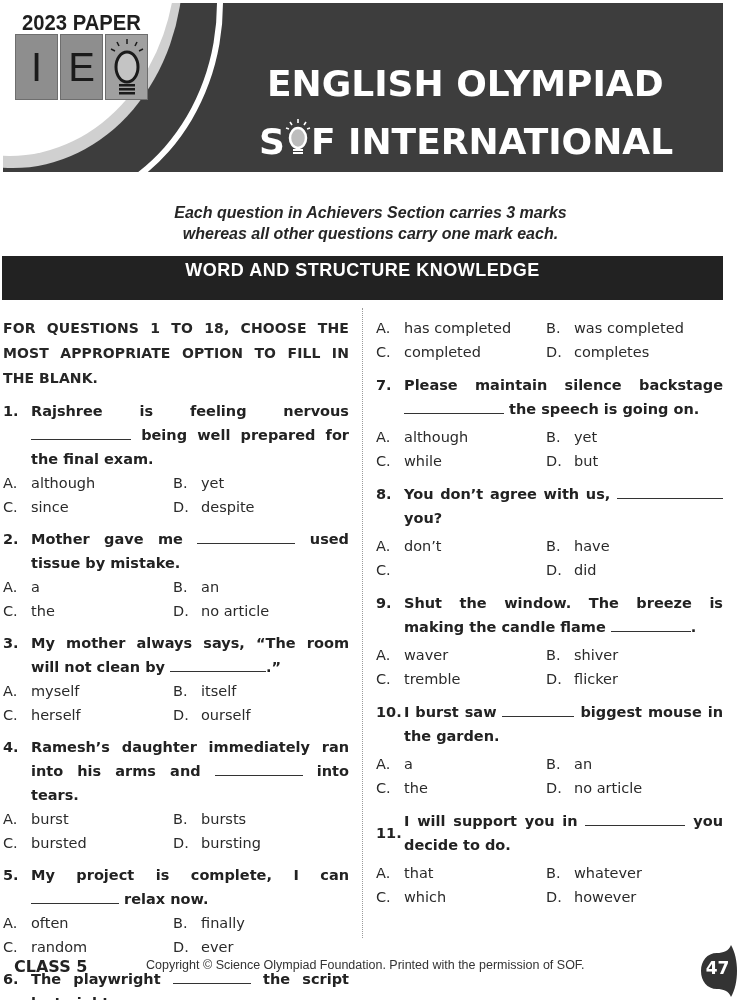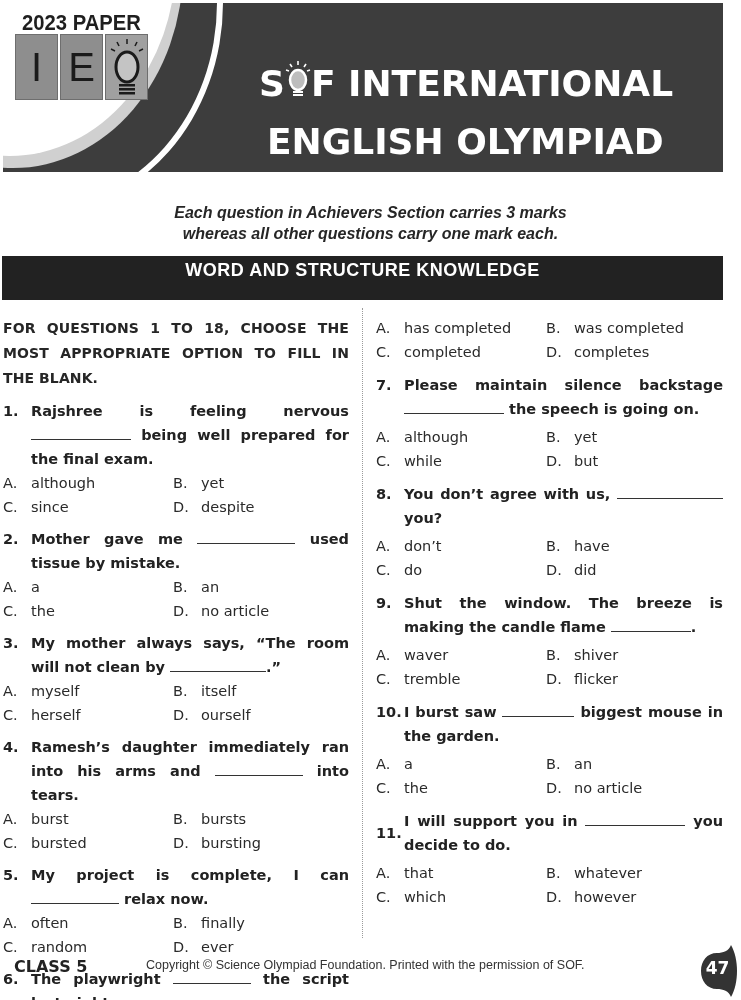--- a/index.html
+++ b/index.html
@@ -123,33 +123,33 @@
         </g>
         <ellipse cx="20" cy="31" rx="11" ry="15" fill="#c4c4c4" stroke="#1a1a1a" stroke-width="3"></ellipse>
         <rect x="12" y="48" width="16" height="2.5" fill="#1a1a1a"></rect>
         <rect x="12" y="52" width="16" height="2.5" fill="#1a1a1a"></rect>
         <rect x="12" y="56" width="16" height="2.5" fill="#1a1a1a"></rect>
       </svg>
     </div>
   </div>
 
   <div class="title">
+    <span class="line line2">ENGLISH OLYMPIAD</span>
     <span class="line"><span>S</span><span class="bulb-o"><svg width="26" height="38" viewBox="0 0 26 38">
             <g stroke="#ffffff" stroke-width="1.6">
               <line x1="13" y1="0" x2="13" y2="4"></line>
               <line x1="5" y1="3" x2="7" y2="6"></line>
               <line x1="21" y1="3" x2="19" y2="6"></line>
               <line x1="1" y1="9" x2="4" y2="10"></line>
               <line x1="25" y1="9" x2="22" y2="10"></line>
             </g>
             <ellipse cx="13" cy="19" rx="8" ry="10" fill="#bdbdbd" stroke="#ffffff" stroke-width="2.5"></ellipse>
             <rect x="8" y="30" width="10" height="2" fill="#fff"></rect>
             <rect x="8" y="33" width="10" height="2" fill="#fff"></rect>
           </svg></span><span>F INTERNATIONAL</span></span>
-    <span class="line line2">ENGLISH OLYMPIAD</span>
   </div>
 </div>
 
 <div class="marks-note">
   <div>Each question in Achievers Section carries 3 marks</div>
   <div>whereas all other questions carry one mark each.</div>
 </div>
 
 <div class="section-bar">
   <div class="dark">WORD AND STRUCTURE KNOWLEDGE</div>
@@ -346,21 +346,20 @@
           <div class="opt">
             <span class="opt-letter">A.</span>
             <span class="opt-text">don’t</span>
           </div>
           <div class="opt">
             <span class="opt-letter">B.</span>
             <span class="opt-text">have</span>
           </div>
           <div class="opt">
             <span class="opt-letter">C.</span>
-            <span class="opt-text">do</span>
           </div>
           <div class="opt">
             <span class="opt-letter">D.</span>
             <span class="opt-text">did</span>
           </div>
         </div>
       </div>
       <div>
         <div class="q" style="margin-top: 9px;">
           <span class="q-num">9.</span>

